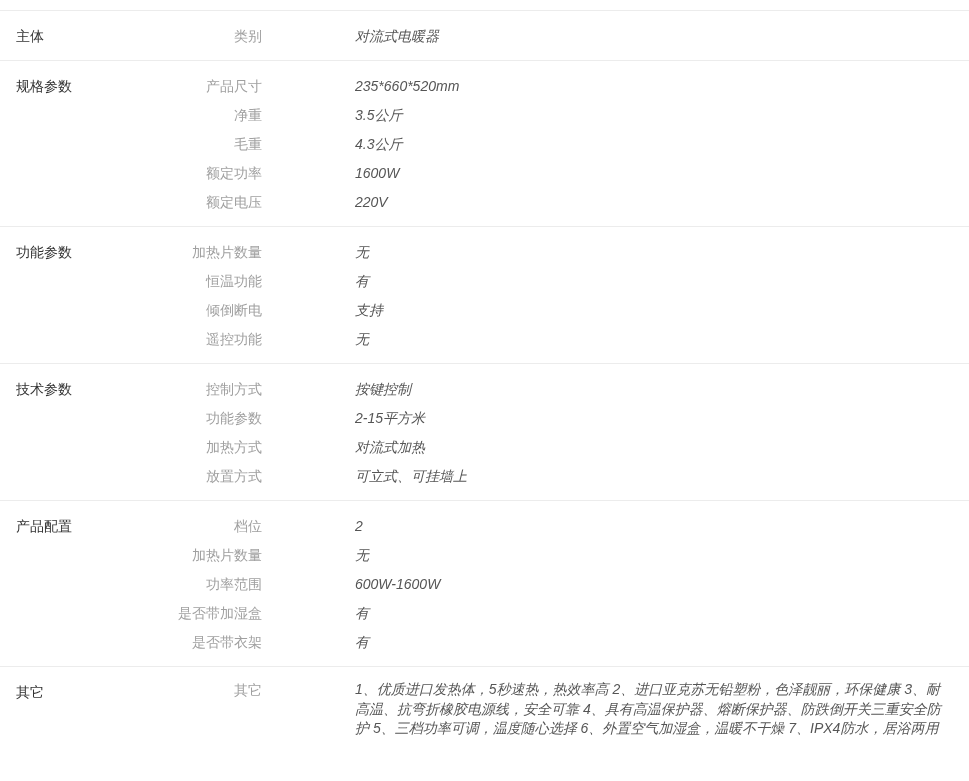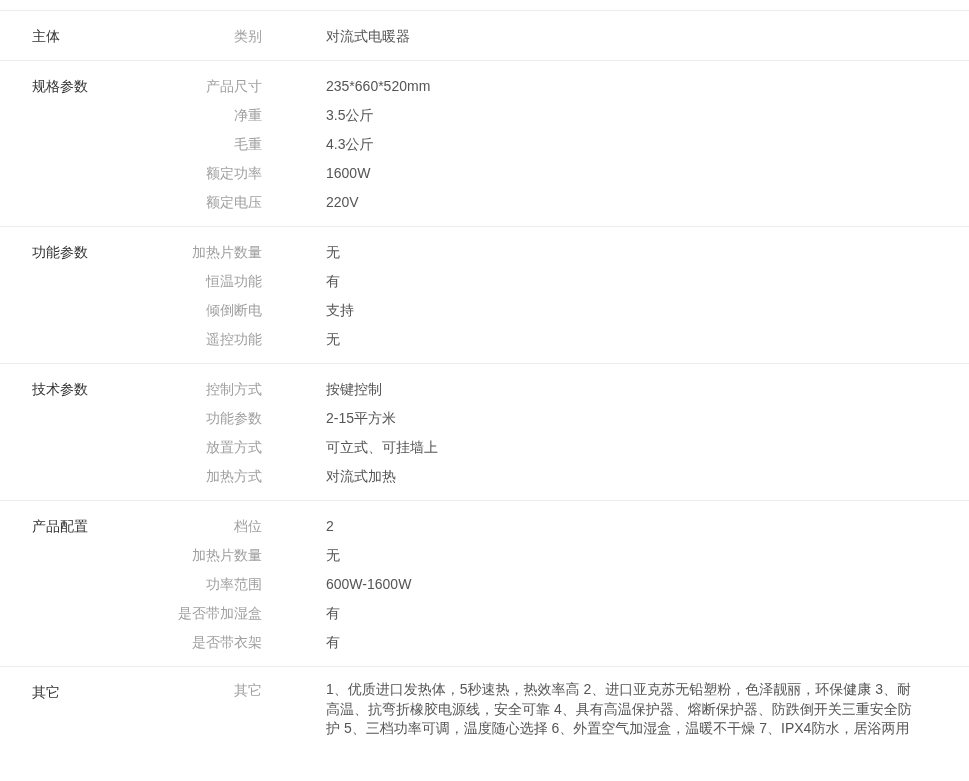--- a/index.html
+++ b/index.html
@@ -16,41 +16,43 @@
     font-size: 14px;
     background: #ffffff;
   }
   .section {
     position: relative;
     border-top: 1px solid #ececec;
     padding: 11px 0 9px 0;
   }
   .group-label {
     position: absolute;
-    left: 32px;
+    left: 16px;
     top: 11px;
     line-height: 29px;
     color: #333333;
     white-space: nowrap;
   }
   .row {
     display: flex;
     align-items: flex-start;
+    gap: 29px;
   }
   .pname {
     flex: none;
     width: 262px;
     text-align: right;
     color: #a0a0a0;
     line-height: 29px;
   }
   .pvalue {
     margin-left: 64px;
     color: #555555;
     line-height: 29px;
+    font-style: italic;
   }
   
   .section-other .pname { line-height: 20px; padding-top: 2px; }
   .section-other .pvalue {
     line-height: 19.5px;
     padding-top: 2px;
     width: 592px;
     max-width: 592px;
   }
 </style>
@@ -122,26 +124,26 @@
     <div class="rows">
       <div class="row">
         <div class="pname">控制方式</div>
         <div class="pvalue">按键控制</div>
       </div>
       <div class="row">
         <div class="pname">功能参数</div>
         <div class="pvalue">2-15平方米</div>
       </div>
       <div class="row">
+        <div class="pname">加热方式</div>
+        <div class="pvalue">对流式加热</div>
+      </div>
+      <div class="row">
         <div class="pname">放置方式</div>
         <div class="pvalue">可立式、可挂墙上</div>
-      </div>
-      <div class="row">
-        <div class="pname">加热方式</div>
-        <div class="pvalue">对流式加热</div>
       </div>
     </div>
   </div>
 
   <div class="section">
     <div class="group-label">产品配置</div>
     <div class="rows">
       <div class="row">
         <div class="pname">档位</div>
         <div class="pvalue">2</div>

